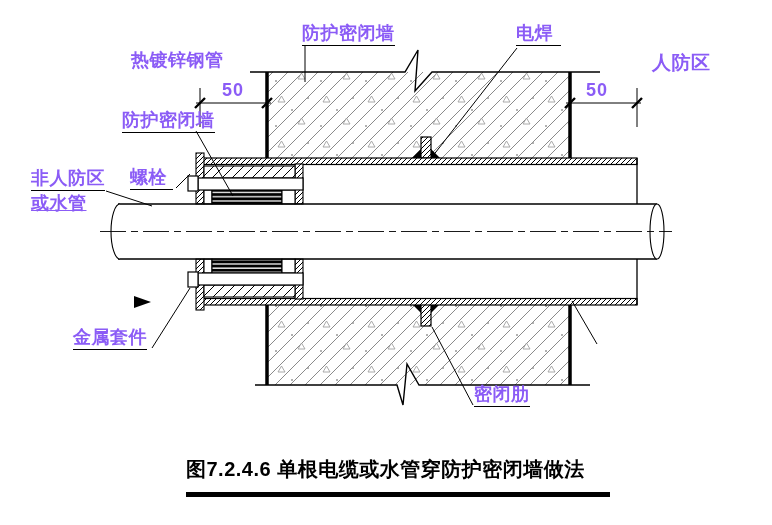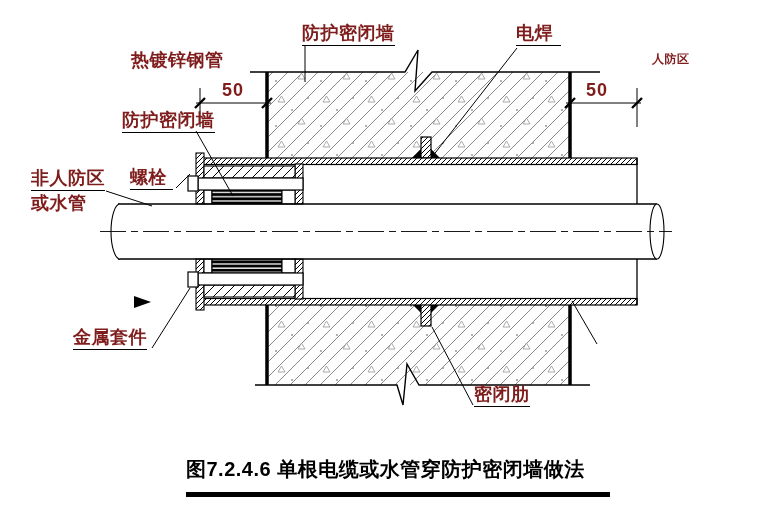--- a/index.html
+++ b/index.html
@@ -3,21 +3,21 @@
 <meta charset="utf-8">
 <style>
   html,body{margin:0;padding:0;background:#ffffff;}
   #stage{
     position:relative;width:772px;height:525px;background:#ffffff;overflow:hidden;
     font-family:"Liberation Sans","DejaVu Sans",sans-serif;color:#000;
   }
   #drawing{position:absolute;left:0;top:0;}
   .lbl{
     position:absolute;font-weight:700;font-size:18px;line-height:1.05;
-    white-space:nowrap;letter-spacing:0.5px;color:#7f1d1d;
+    white-space:nowrap;letter-spacing:0.5px;color:#8b5cf6;
   }
   .ul{border-bottom:1.6px solid #000;padding-bottom:2px;}
   .ul3{border-bottom:1.6px solid #000;padding-bottom:3px;}
   .dim{font-size:18px;letter-spacing:1px;}
   .title{
     position:absolute;left:186px;top:456px;font-size:20px;font-weight:700;
     white-space:nowrap;letter-spacing:0.5px;
   }
   .title-bar{position:absolute;left:186px;top:492px;width:424px;height:5px;background:#000;}
 </style>
@@ -122,28 +122,28 @@
       <path d="M176,188 L190,174"></path>
       <path d="M106,191 L152,206"></path>
       <path d="M152,348 L190,288"></path>
       <path d="M597,344 L572,301"></path>
       <path d="M473,405 L432,327"></path>
     </g>
     <polygon points="151,302 134,296 134,308" fill="#000"></polygon>
   </svg>
 
   <div class="lbl" style="left:131px;top:51px;">热镀锌钢管</div>
-  <div class="lbl" style="left:652px;top:53px;font-size:12px;">人防区</div>
+  <div class="lbl" style="left:652px;top:53px;font-size:19px;">人防区</div>
 
   <div class="lbl ul" style="left:302px;top:24px;">防护密闭墙</div>
   <div class="lbl ul" style="left:516px;top:24px;padding-right:8px;">电焊</div>
   <div class="lbl ul" style="left:122px;top:111px;">防护密闭墙</div>
   <div class="lbl ul" style="left:130px;top:168px;padding-right:6px;">螺栓</div>
   <div class="lbl ul" style="left:31px;top:169px;">非人防区</div>
-  <div class="lbl" style="left:31px;top:194px;">或水管</div>
+  <div class="lbl" style="left:31px;top:194px;text-decoration:underline;">或水管</div>
   <div class="lbl ul" style="left:73px;top:328px;">金属套件</div>
   <div class="lbl ul" style="left:474px;top:385px;">密闭肋</div>
 
   <div class="lbl dim" style="left:222px;top:81px;">50</div>
   <div class="lbl dim" style="left:586px;top:81px;">50</div>
 
   <div class="title">图7.2.4.6 单根电缆或水管穿防护密闭墙做法</div>
   <div class="title-bar"></div>
 </div>
 

